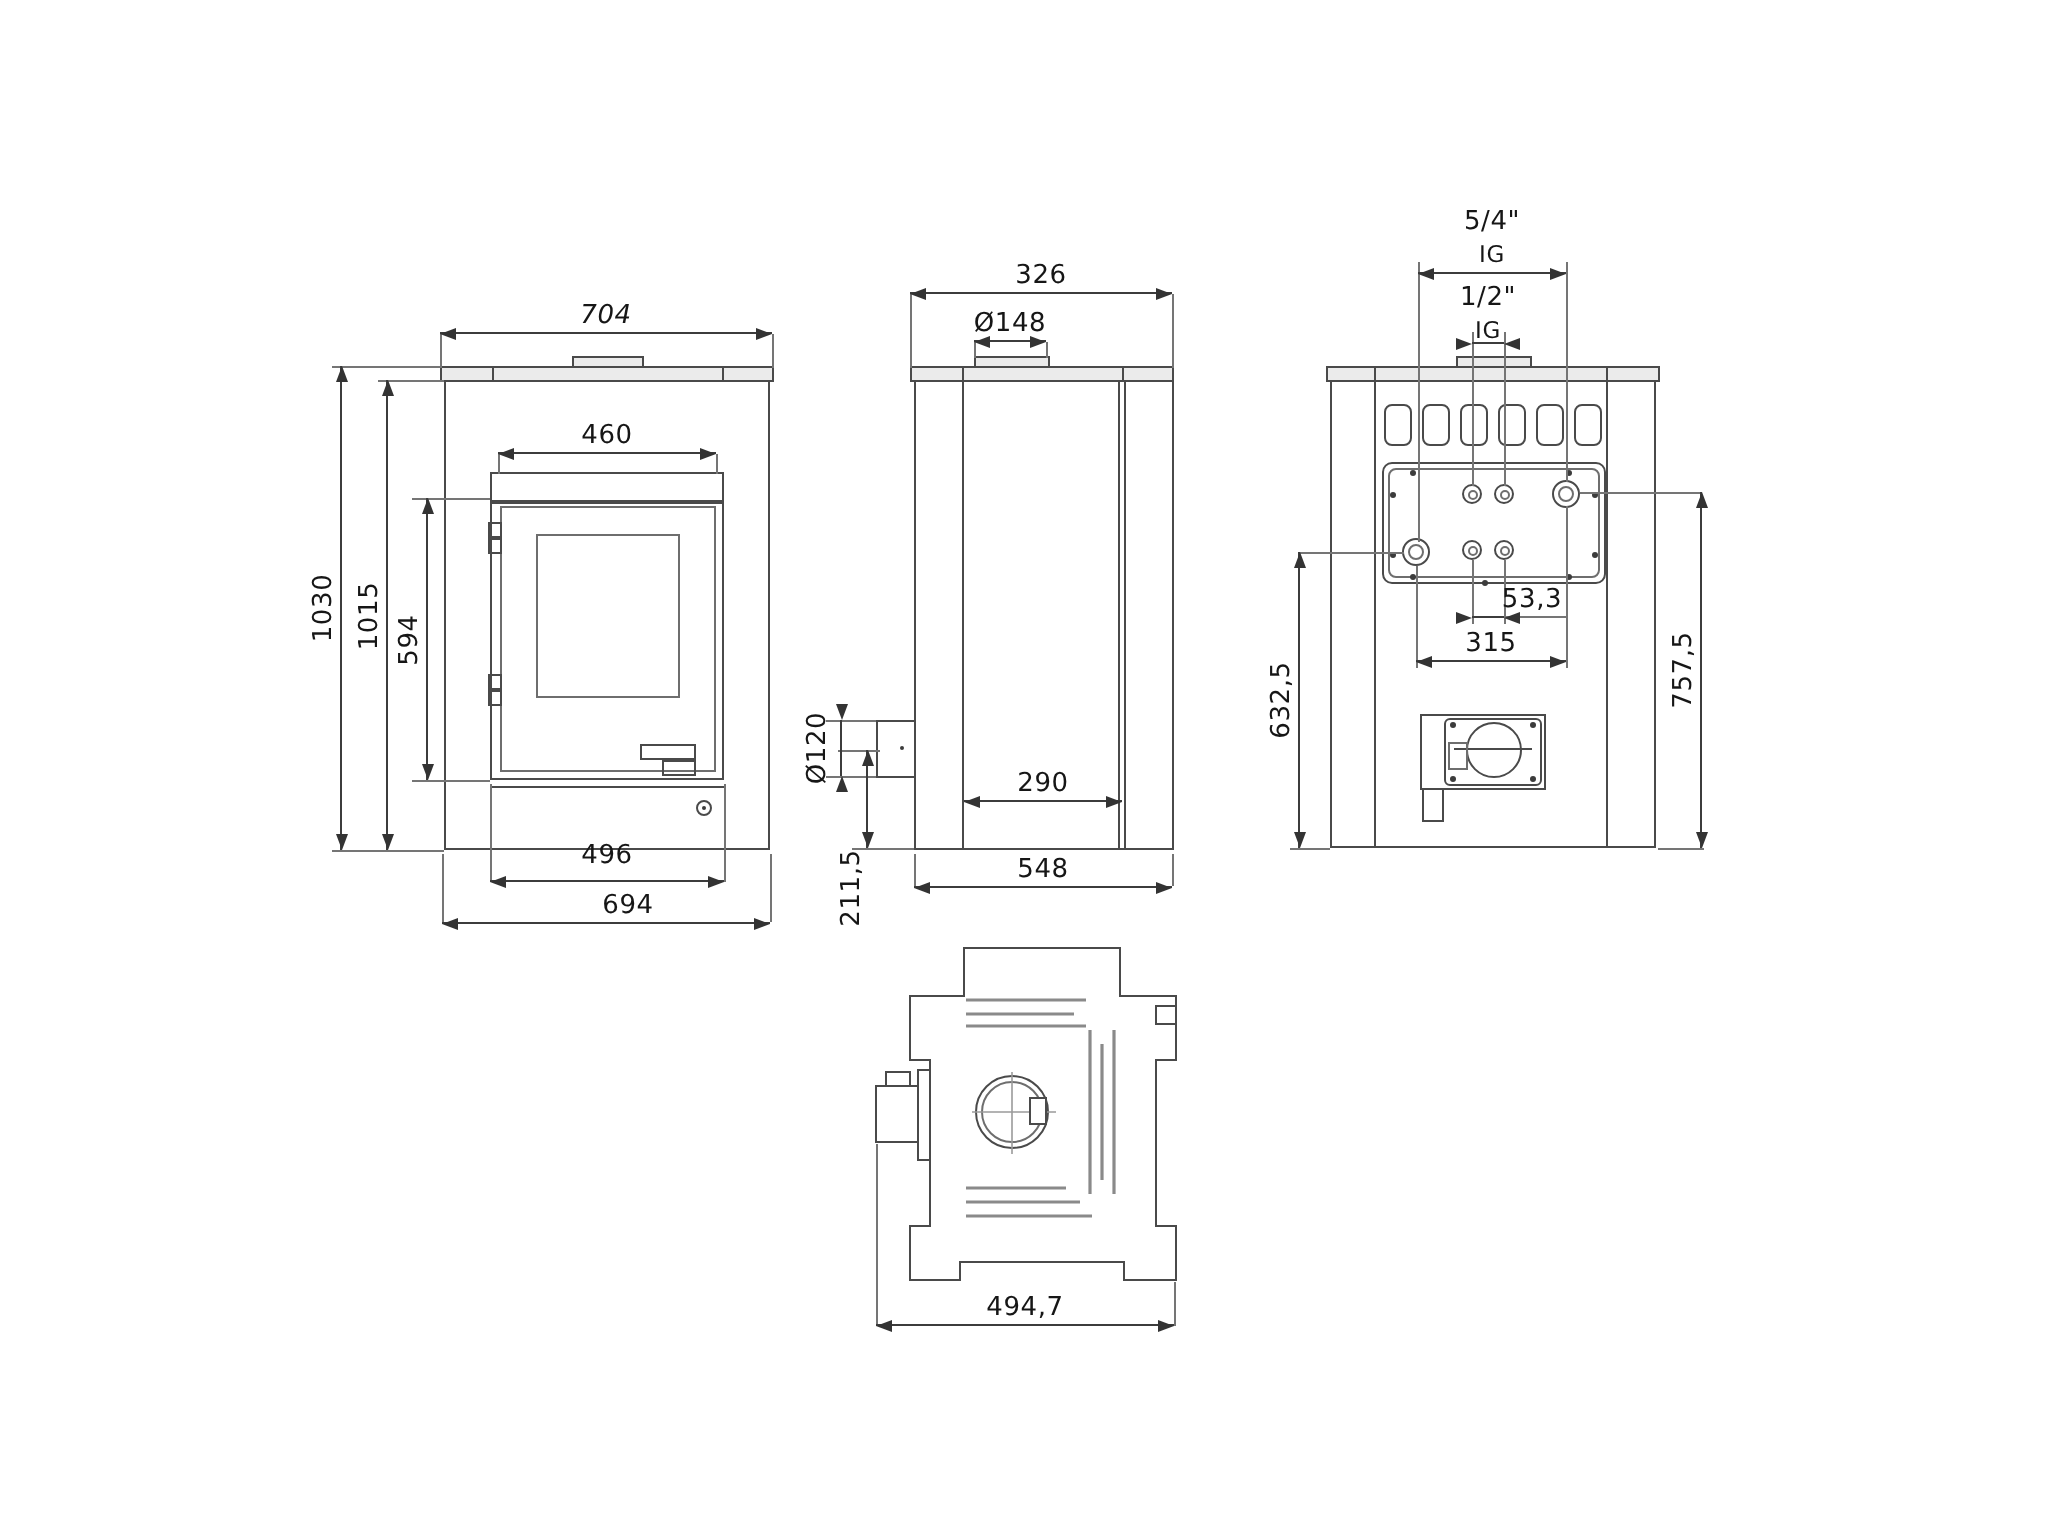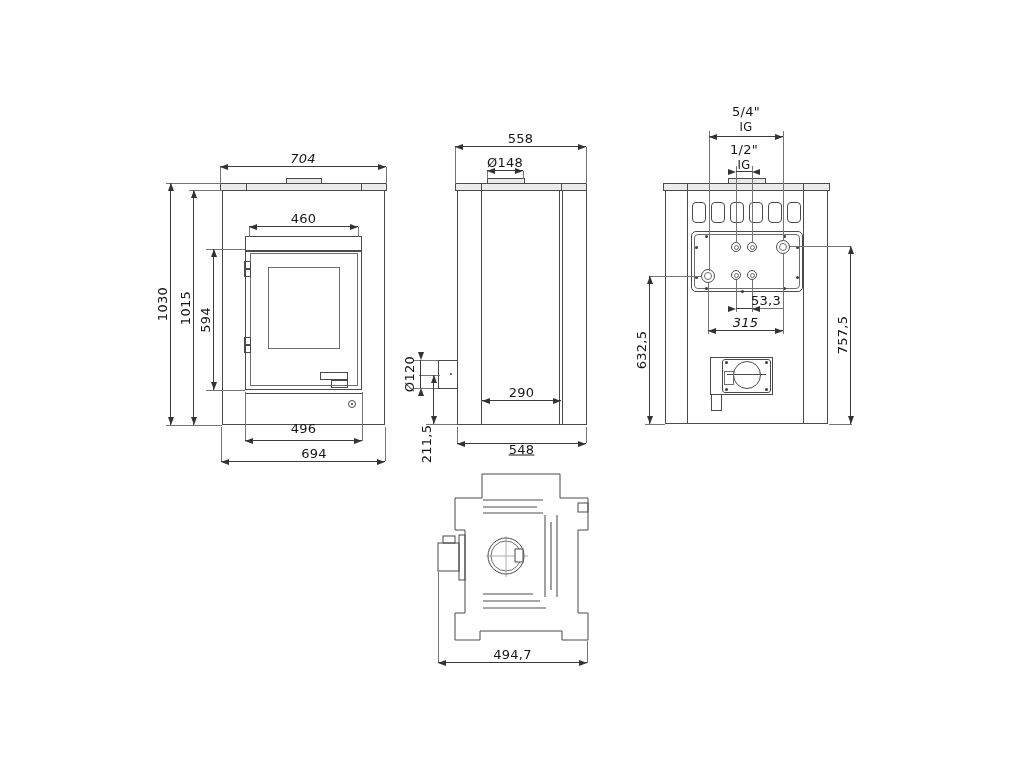--- a/index.html
+++ b/index.html
@@ -206,33 +206,33 @@
       <div class="arr" style="left: 191px; top: 190px; border-left: 3px solid transparent; border-right: 3px solid transparent; border-bottom: 8px solid rgb(51, 51, 51);"></div>
       <div class="arr" style="left: 191px; top: 417px; border-left: 3px solid transparent; border-right: 3px solid transparent; border-top: 8px solid rgb(51, 51, 51);"></div>
       <div class="dim-label v" style="left: 185px; top: 307.5px;">1015</div>
       <div class="dim-ln" style="left: 213px; top: 249px; width: 1px; height: 141px;"></div>
       <div class="arr" style="left: 211px; top: 249px; border-left: 3px solid transparent; border-right: 3px solid transparent; border-bottom: 8px solid rgb(51, 51, 51);"></div>
       <div class="arr" style="left: 211px; top: 382px; border-left: 3px solid transparent; border-right: 3px solid transparent; border-top: 8px solid rgb(51, 51, 51);"></div>
       <div class="dim-label v" style="left: 205px; top: 319.5px;">594</div>
       <div class="dim-ln" style="left: 455px; top: 146px; width: 131px; height: 1px;"></div>
       <div class="arr" style="left: 455px; top: 144px; border-top: 3px solid transparent; border-bottom: 3px solid transparent; border-right: 8px solid rgb(51, 51, 51);"></div>
       <div class="arr" style="left: 578px; top: 144px; border-top: 3px solid transparent; border-bottom: 3px solid transparent; border-left: 8px solid rgb(51, 51, 51);"></div>
-      <div class="dim-label" style="left: 520.5px; top: 138px;">558</div>
+      <div class="dim-label" style="left: 520.5px; top: 138px;">326</div>
       <div class="dim-ln" style="left: 487px; top: 170px; width: 36px; height: 1px;"></div>
       <div class="arr" style="left: 487px; top: 168px; border-top: 3px solid transparent; border-bottom: 3px solid transparent; border-right: 8px solid rgb(51, 51, 51);"></div>
       <div class="arr" style="left: 515px; top: 168px; border-top: 3px solid transparent; border-bottom: 3px solid transparent; border-left: 8px solid rgb(51, 51, 51);"></div>
       <div class="dim-label" style="left: 505px; top: 162px;">Ø148</div>
       <div class="dim-ln" style="left: 482px; top: 400px; width: 79px; height: 1px;"></div>
       <div class="arr" style="left: 482px; top: 398px; border-top: 3px solid transparent; border-bottom: 3px solid transparent; border-right: 8px solid rgb(51, 51, 51);"></div>
       <div class="arr" style="left: 553px; top: 398px; border-top: 3px solid transparent; border-bottom: 3px solid transparent; border-left: 8px solid rgb(51, 51, 51);"></div>
       <div class="dim-label" style="left: 521.5px; top: 392px;">290</div>
       <div class="dim-ln" style="left: 457px; top: 443px; width: 129px; height: 1px;"></div>
       <div class="arr" style="left: 457px; top: 441px; border-top: 3px solid transparent; border-bottom: 3px solid transparent; border-right: 8px solid rgb(51, 51, 51);"></div>
       <div class="arr" style="left: 578px; top: 441px; border-top: 3px solid transparent; border-bottom: 3px solid transparent; border-left: 8px solid rgb(51, 51, 51);"></div>
-      <div class="dim-label" style="left: 521.5px; top: 449px; text-decoration: underline;">548</div>
+      <div class="dim-label" style="left: 521.5px; top: 435px;">548</div>
       <div class="dim-ln" style="left: 420px; top: 360px; width: 1px; height: 28px;"></div>
       <div class="arr" style="left: 418px; top: 352px; border-left: 3px solid transparent; border-right: 3px solid transparent; border-top: 8px solid rgb(51, 51, 51);"></div>
       <div class="arr" style="left: 418px; top: 388px; border-left: 3px solid transparent; border-right: 3px solid transparent; border-bottom: 8px solid rgb(51, 51, 51);"></div>
       <div class="dim-label v" style="left: 409px; top: 374px;">Ø120</div>
       <div class="dim-ln" style="left: 433px; top: 375px; width: 1px; height: 49px;"></div>
       <div class="arr" style="left: 431px; top: 375px; border-left: 3px solid transparent; border-right: 3px solid transparent; border-bottom: 8px solid rgb(51, 51, 51);"></div>
       <div class="arr" style="left: 431px; top: 416px; border-left: 3px solid transparent; border-right: 3px solid transparent; border-top: 8px solid rgb(51, 51, 51);"></div>
       <div class="dim-label v" style="left: 426px; top: 444px;">211,5</div>
       <div class="dim-ln" style="left: 709px; top: 136px; width: 74px; height: 1px;"></div>
       <div class="arr" style="left: 709px; top: 134px; border-top: 3px solid transparent; border-bottom: 3px solid transparent; border-right: 8px solid rgb(51, 51, 51);"></div>
@@ -244,21 +244,21 @@
       <div class="arr" style="left: 752px; top: 169px; border-top: 3px solid transparent; border-bottom: 3px solid transparent; border-right: 8px solid rgb(51, 51, 51);"></div>
       <div class="dim-label" style="left: 744px; top: 149px;">1/2"</div>
       <div class="dim-label sub" style="left: 744px; top: 165px;">IG</div>
       <div class="dim-ln" style="left: 736px; top: 308px; width: 16px; height: 1px;"></div>
       <div class="arr" style="left: 728px; top: 306px; border-top: 3px solid transparent; border-bottom: 3px solid transparent; border-left: 8px solid rgb(51, 51, 51);"></div>
       <div class="arr" style="left: 752px; top: 306px; border-top: 3px solid transparent; border-bottom: 3px solid transparent; border-right: 8px solid rgb(51, 51, 51);"></div>
       <div class="dim-label" style="left: 766px; top: 300px;">53,3</div>
       <div class="dim-ln" style="left: 708px; top: 330px; width: 75px; height: 1px;"></div>
       <div class="arr" style="left: 708px; top: 328px; border-top: 3px solid transparent; border-bottom: 3px solid transparent; border-right: 8px solid rgb(51, 51, 51);"></div>
       <div class="arr" style="left: 775px; top: 328px; border-top: 3px solid transparent; border-bottom: 3px solid transparent; border-left: 8px solid rgb(51, 51, 51);"></div>
-      <div class="dim-label" style="left: 745.5px; top: 322px; font-style: italic;">315</div>
+      <div class="dim-label" style="left: 745.5px; top: 322px;">315</div>
       <div class="dim-ln" style="left: 850px; top: 246px; width: 1px; height: 178px;"></div>
       <div class="arr" style="left: 848px; top: 246px; border-left: 3px solid transparent; border-right: 3px solid transparent; border-bottom: 8px solid rgb(51, 51, 51);"></div>
       <div class="arr" style="left: 848px; top: 416px; border-left: 3px solid transparent; border-right: 3px solid transparent; border-top: 8px solid rgb(51, 51, 51);"></div>
       <div class="dim-label v" style="left: 842px; top: 335px;">757,5</div>
       <div class="dim-ln" style="left: 649px; top: 276px; width: 1px; height: 148px;"></div>
       <div class="arr" style="left: 647px; top: 276px; border-left: 3px solid transparent; border-right: 3px solid transparent; border-bottom: 8px solid rgb(51, 51, 51);"></div>
       <div class="arr" style="left: 647px; top: 416px; border-left: 3px solid transparent; border-right: 3px solid transparent; border-top: 8px solid rgb(51, 51, 51);"></div>
       <div class="dim-label v" style="left: 641px; top: 350px;">632,5</div>
       <div class="dim-ln" style="left: 438px; top: 662px; width: 149px; height: 1px;"></div>
       <div class="arr" style="left: 438px; top: 660px; border-top: 3px solid transparent; border-bottom: 3px solid transparent; border-right: 8px solid rgb(51, 51, 51);"></div>

